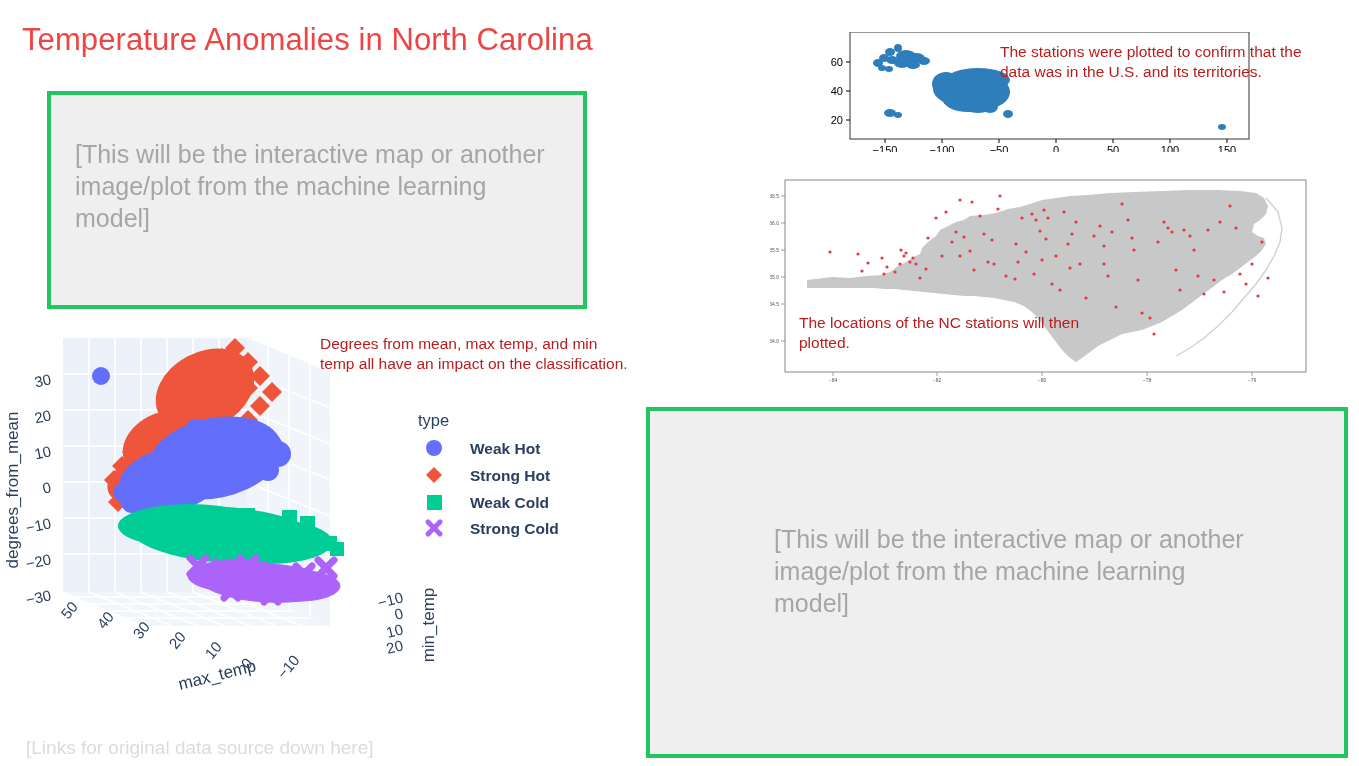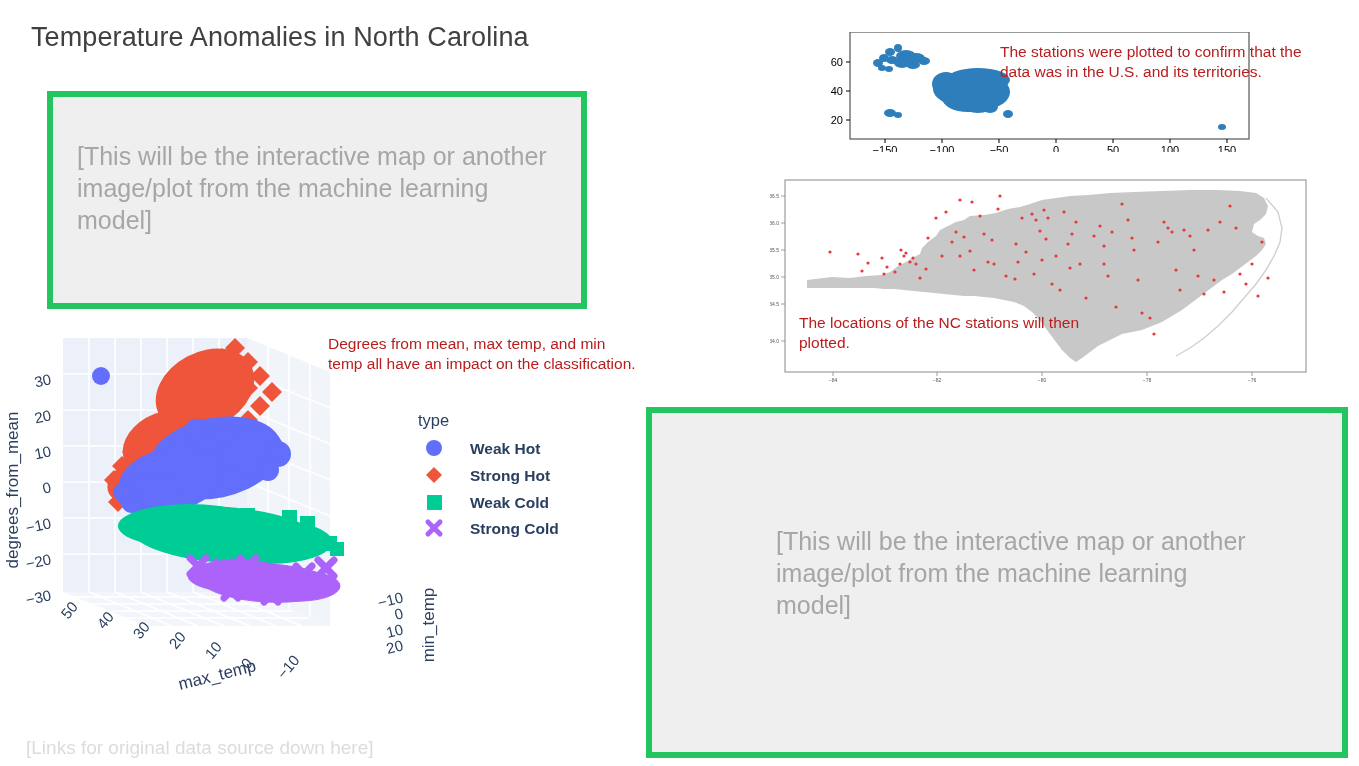--- a/index.html
+++ b/index.html
@@ -11,32 +11,32 @@
     width: 1359px;
     height: 766px;
     position: relative;
     font-family: "Liberation Sans", sans-serif;
     overflow: hidden;
   }
   .abs { position: absolute; }
 
   
   #slide-title {
-    left: 31px;
+    left: 22px;
     top: 22px;
-    font-size: 27px;
-    color: #404040;
+    font-size: 31px;
+    color: #ef4444;
     letter-spacing: 0.1px;
     white-space: nowrap;
   }
 
   
   .placeholder {
     background: #efefef;
-    border: 6px solid #22c55e;
+    border: 4px solid #22c55e;
     box-sizing: border-box;
   }
   .placeholder .ph-text {
     position: absolute;
     color: #a6a6a6;
     font-size: 25px;
     line-height: 32px;
   }
   #placeholder-top { left: 47px; top: 91px; width: 540px; height: 218px; }
   #placeholder-top .ph-text { left: 24px; top: 43px; width: 470px; }
@@ -51,21 +51,21 @@
     white-space: nowrap;
     text-align: center;
   }
 
   
   .caption {
     font-size: 15.5px;
     line-height: 20px;
     color: #b91c1c;
   }
-  #caption-3d   { left: 328px; top: 334px; width: 310px; }
+  #caption-3d   { left: 320px; top: 334px; width: 310px; }
   #caption-us   { left: 1000px; top: 42px; width: 335px; }
   #caption-nc   { left: 799px; top: 313px; width: 300px; }
 
   
   #plot3d {
     left: 0px;
     top: 330px;
     width: 640px;
     height: 410px;
   }

